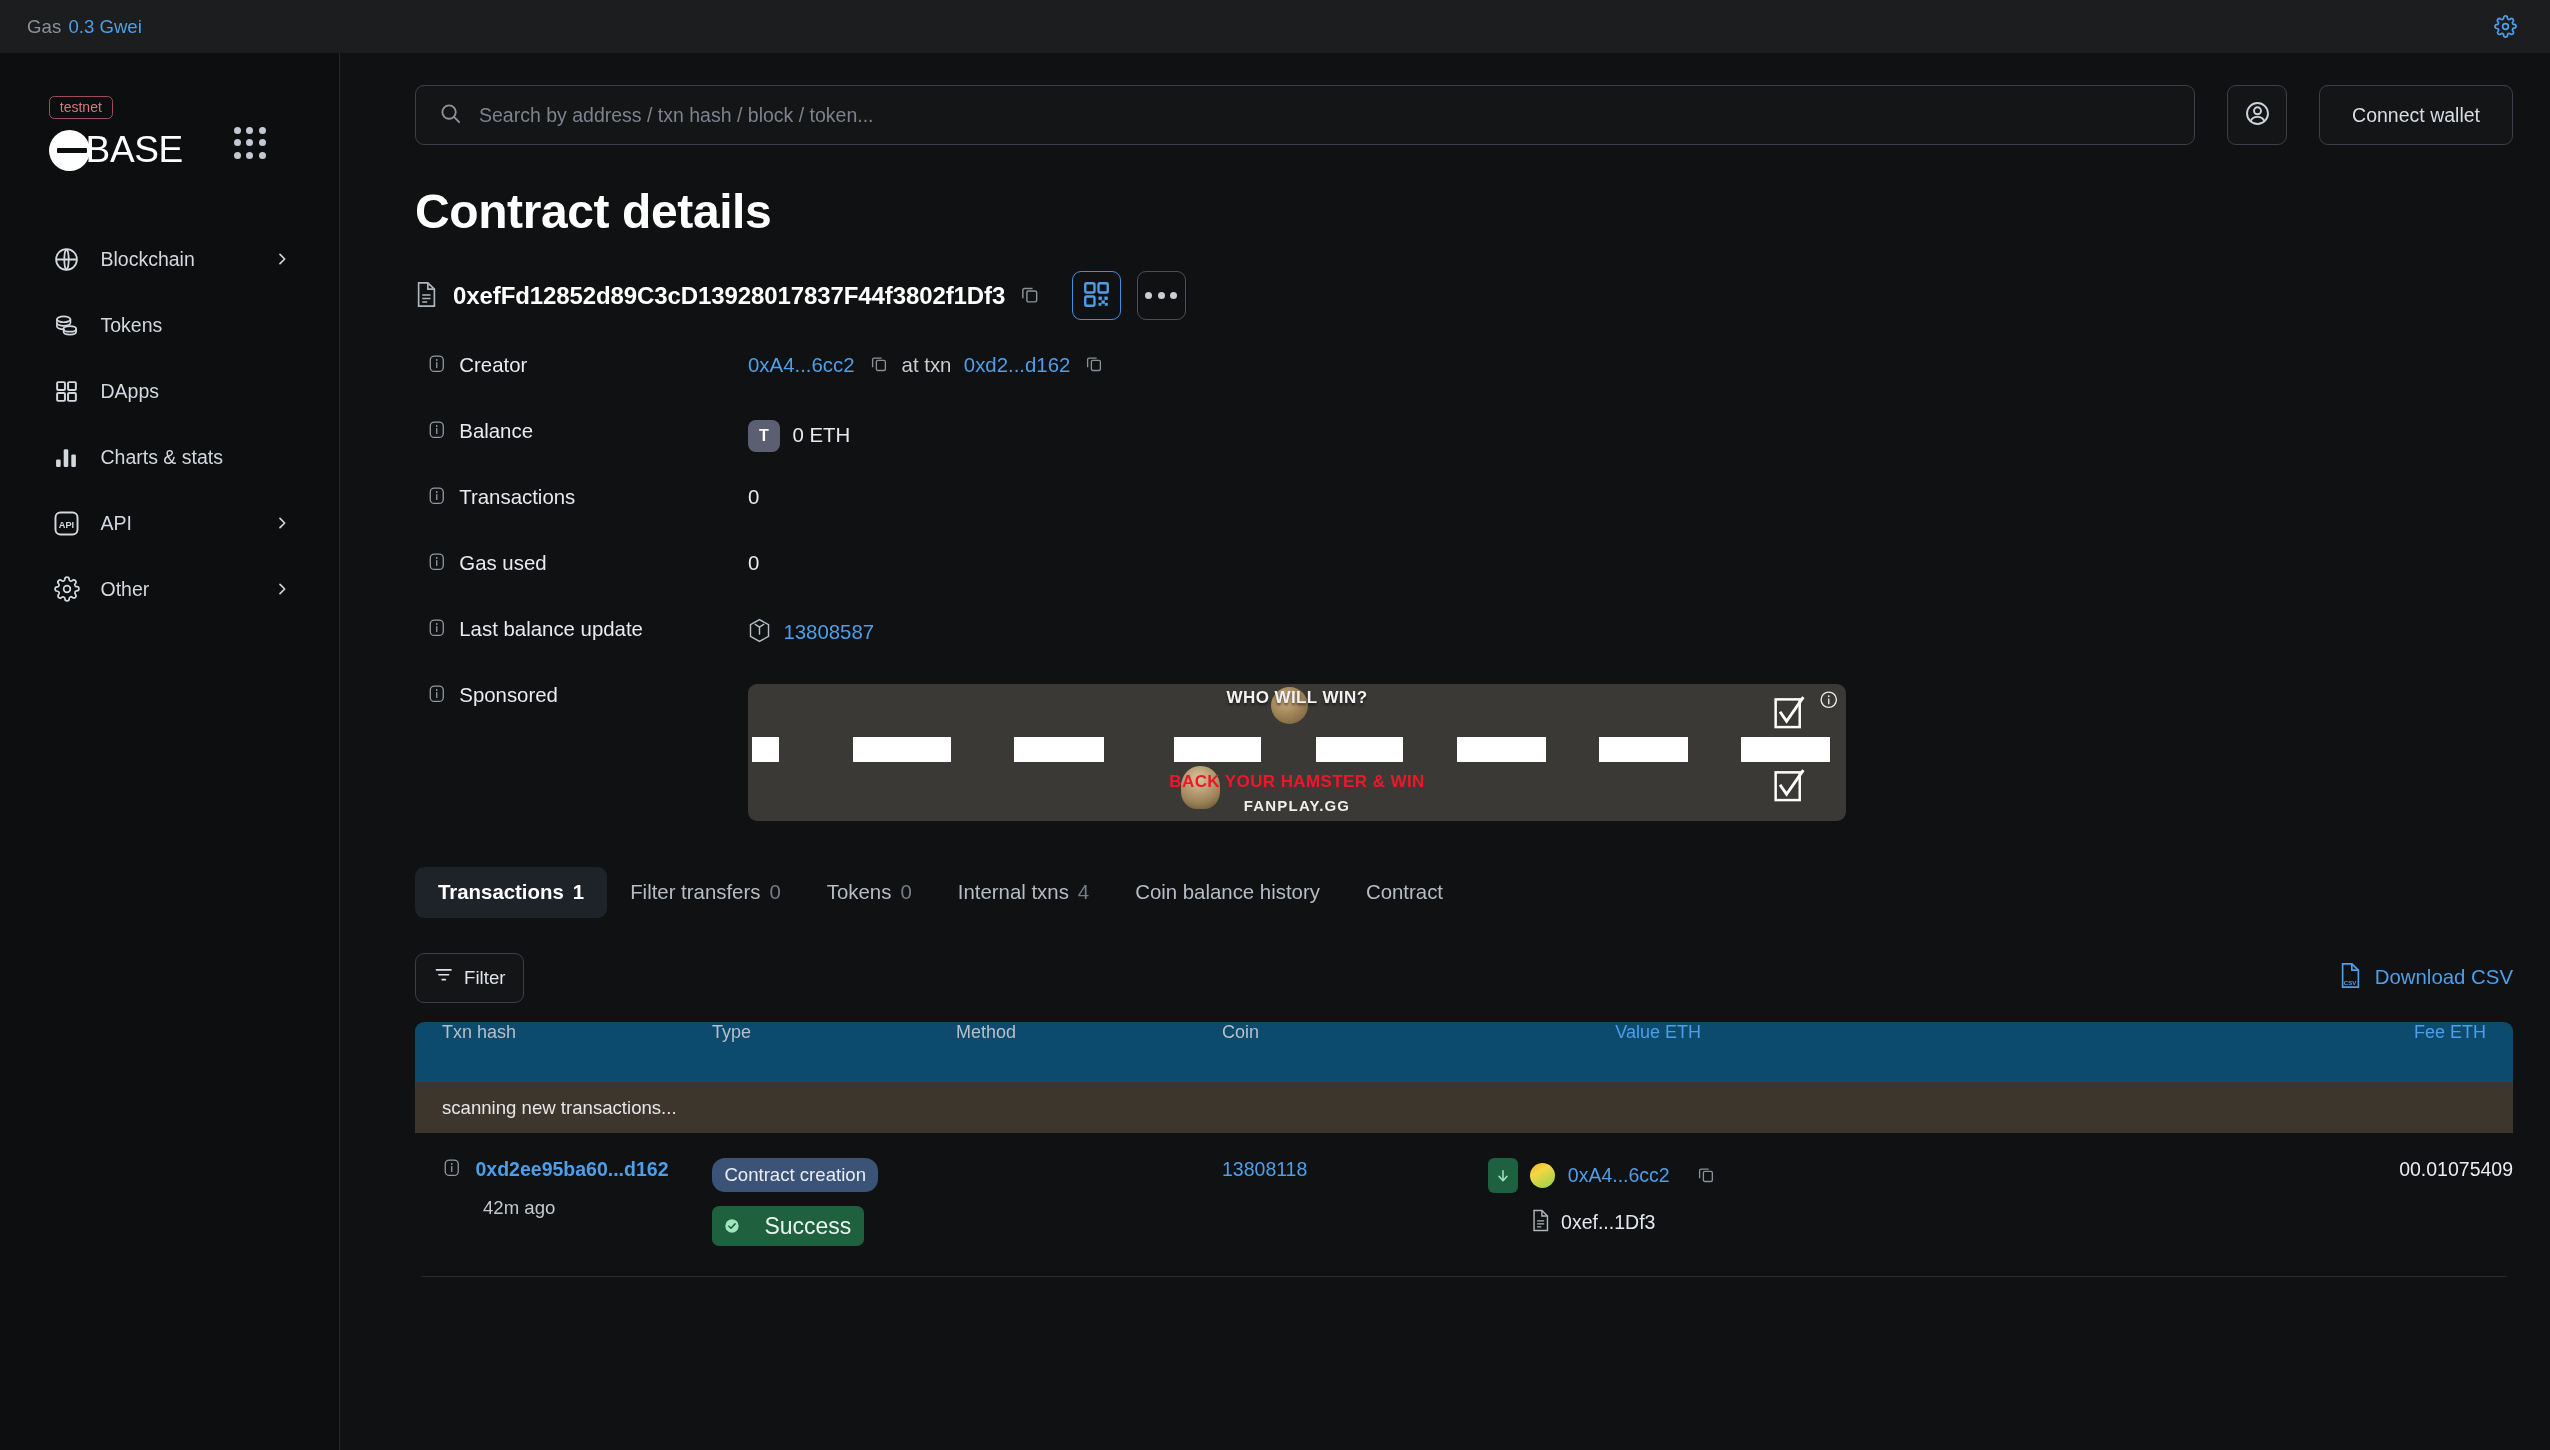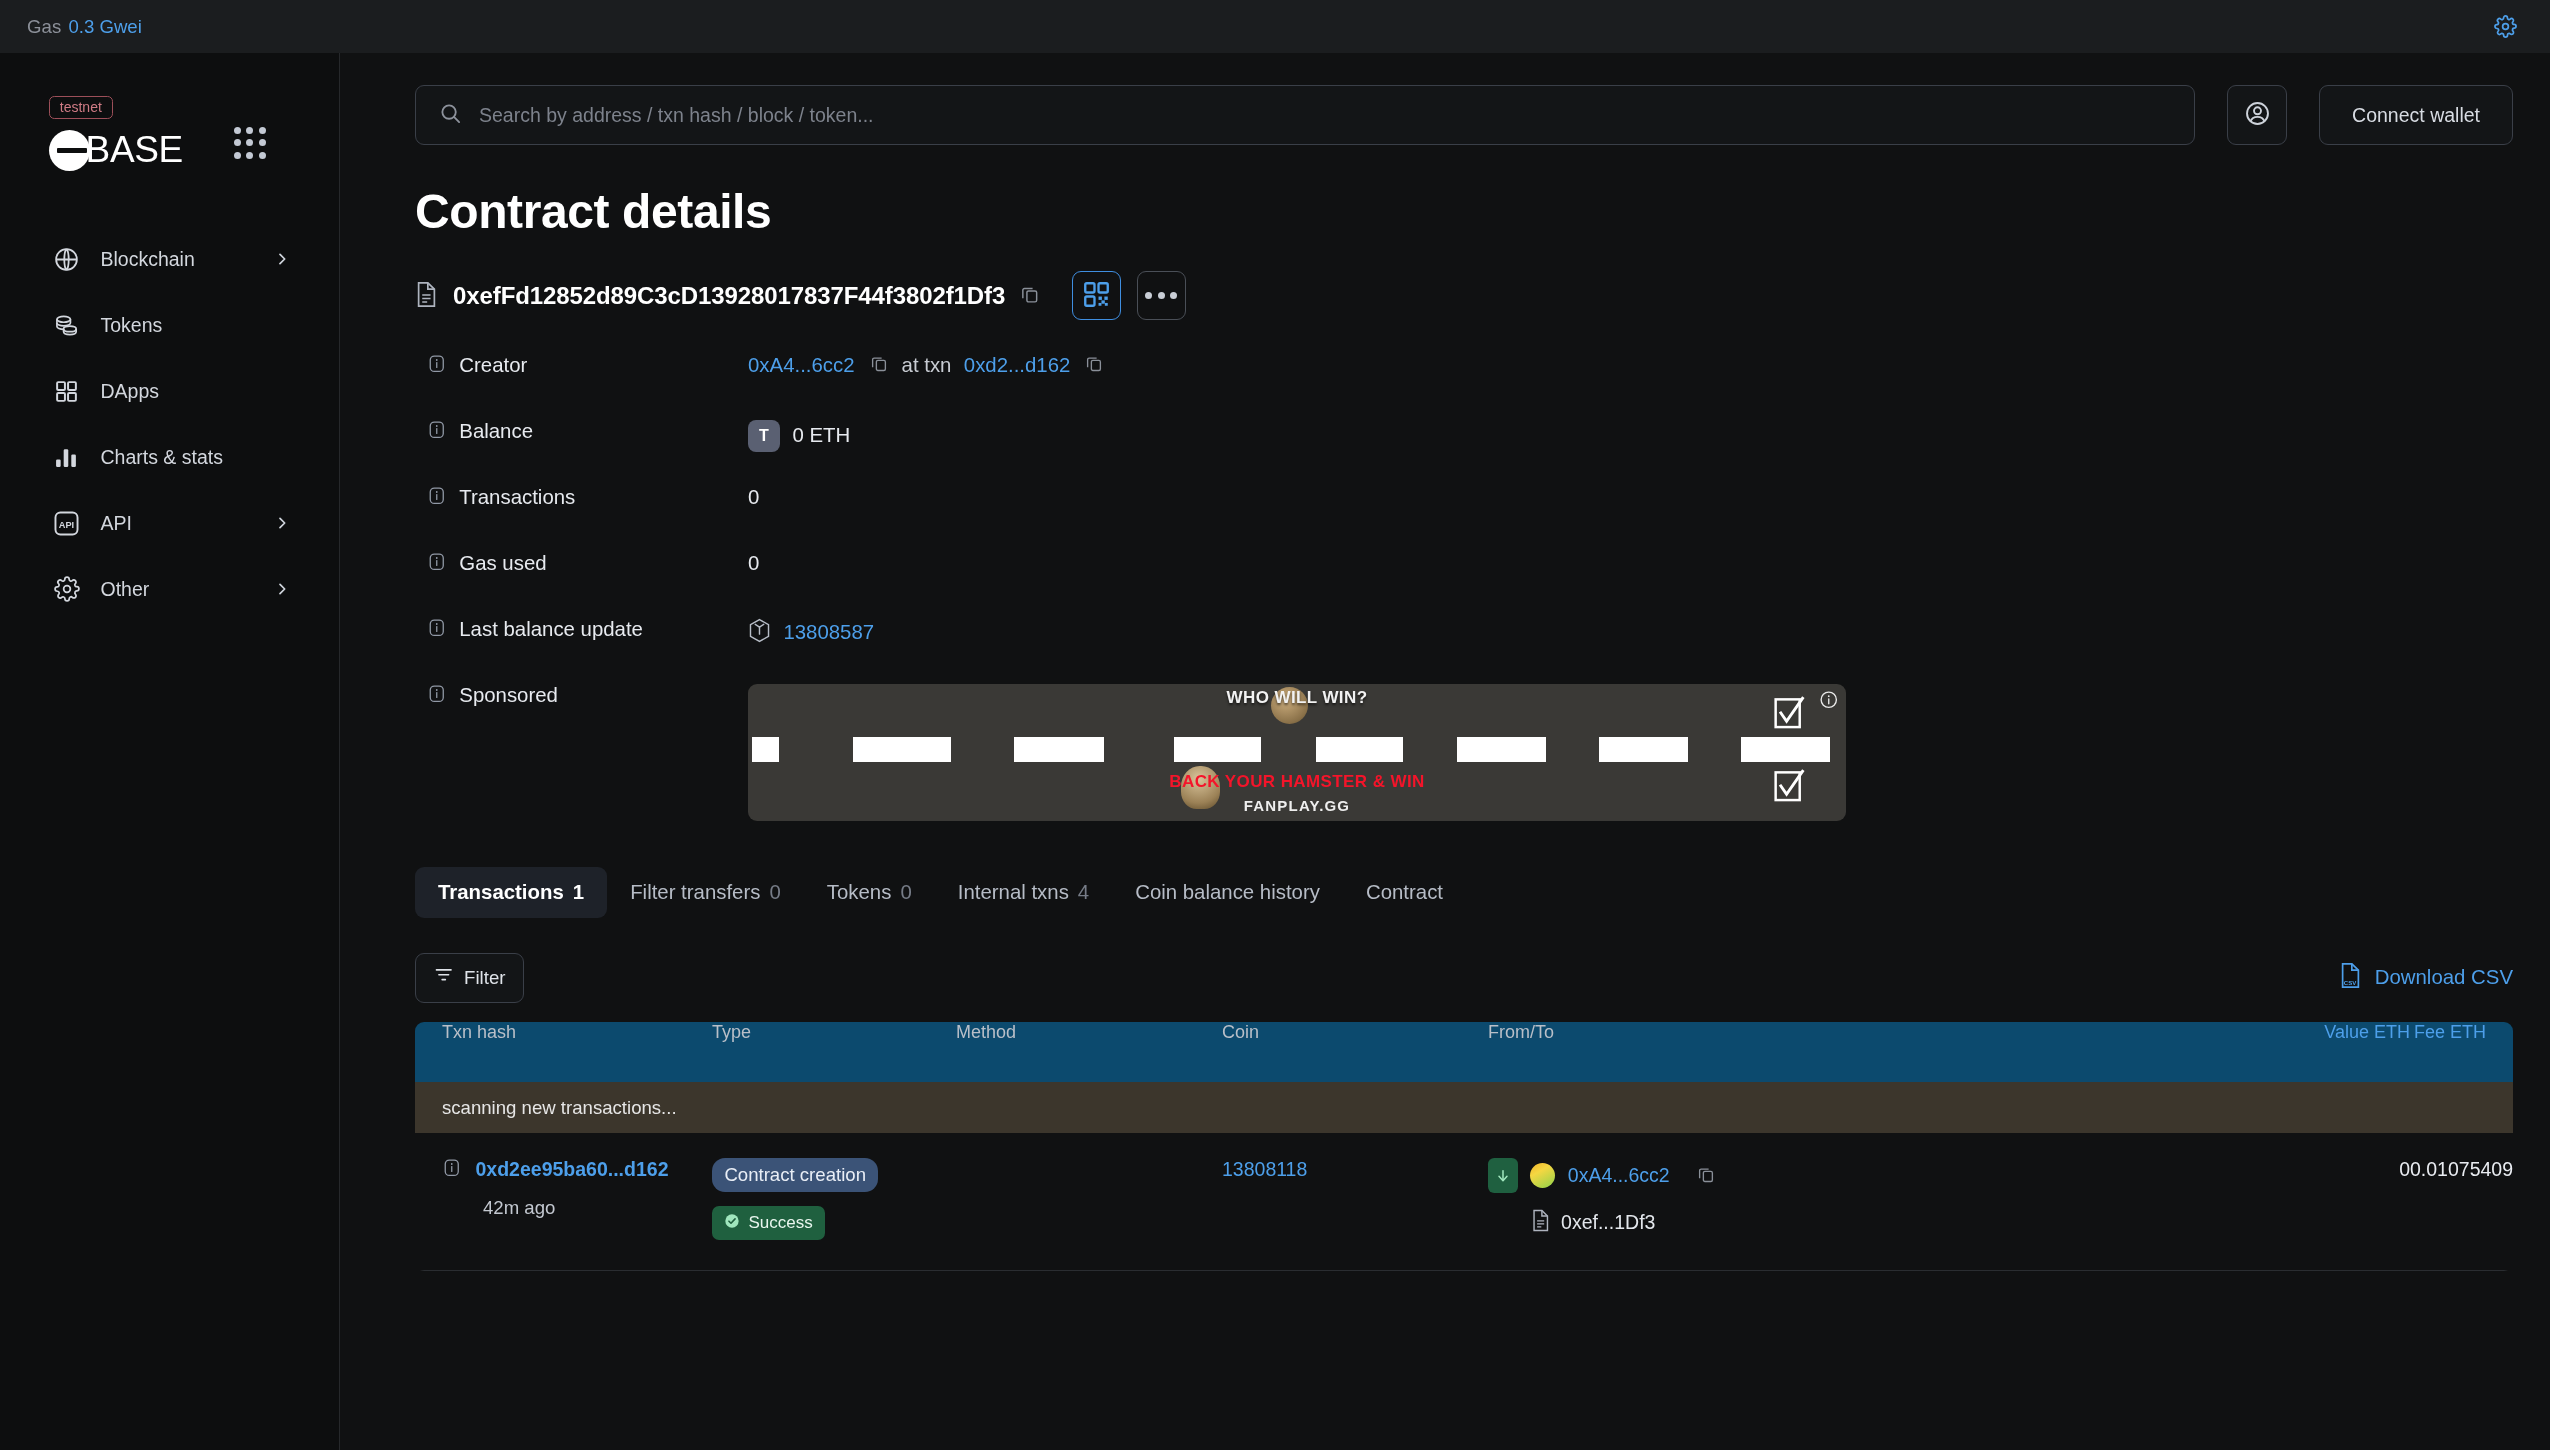--- a/index.html
+++ b/index.html
@@ -197,22 +197,22 @@
   .c-fee { flex: 1; text-align: right; padding-right: 27px; }
 
   .hash-line { display: flex; align-items: center; gap: 14px; }
   .hash-link { font-size: 19.5px; font-weight: 700; color: #4d9fea; cursor: pointer; }
   .time-ago { font-size: 18.6px; color: #c3c8d0; margin-top: 16px; margin-left: 41px; }
   .badge-type {
     display: inline-block; background: #3b5377; color: #e9eef6; font-size: 18.6px;
     padding: 6.2px 12.4px; border-radius: 13px;
   }
   .badge-success {
-    display: inline-flex; align-items: center; gap: 8px; background: #1f603f; color: #e8f6ee;
-    font-size: 17px; padding: 6.2px 12.4px; border-radius: 7px; margin-top: 14px;
+    display: inline-flex; align-items: center; gap: 24px; background: #1f603f; color: #e8f6ee;
+    font-size: 23px; padding: 6.2px 12.4px; border-radius: 7px; margin-top: 14px;
   }
   .block-link { font-size: 19.5px; color: #4d9fea; cursor: pointer; }
   .ft-line { display: flex; align-items: center; gap: 12.4px; }
   .arrow-in {
     width: 30px; height: 35px; border-radius: 6.2px; background: #1f6040;
     display: flex; align-items: center; justify-content: center; flex: none;
   }
   .addr-dot {
     width: 25px; height: 25px; border-radius: 50%; flex: none;
     background: linear-gradient(150deg, #f0b429 0%, #f5d742 35%, #8ed24a 100%);
@@ -607,21 +607,20 @@
       <span>Download CSV</span>
     </div>
   </div>
 
   <div class="table">
     <div class="thead">
       <div class="c-hash">Txn hash</div>
       <div class="c-type">Type</div>
       <div class="c-method">Method</div>
       <div class="c-block">Coin</div>
-      <div class="c-fromto">From/To</div>
       <div class="c-value th-val">Value ETH</div>
       <div class="c-fee th-fee">Fee ETH</div>
     </div>
 
     <div class="scan-bar">
       <span>scanning new transactions...</span>
     </div>
 
     <div class="trow">
       <div class="c-hash">

